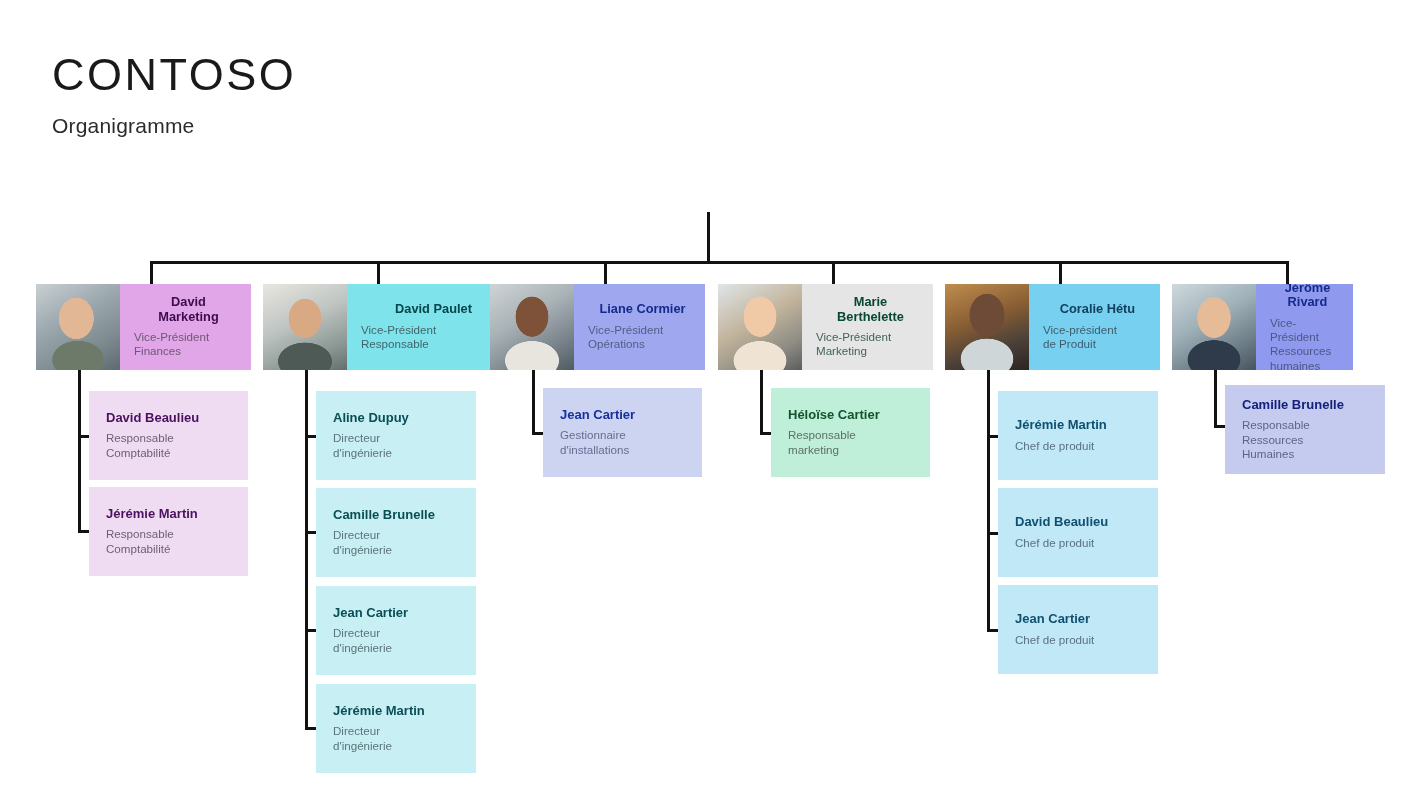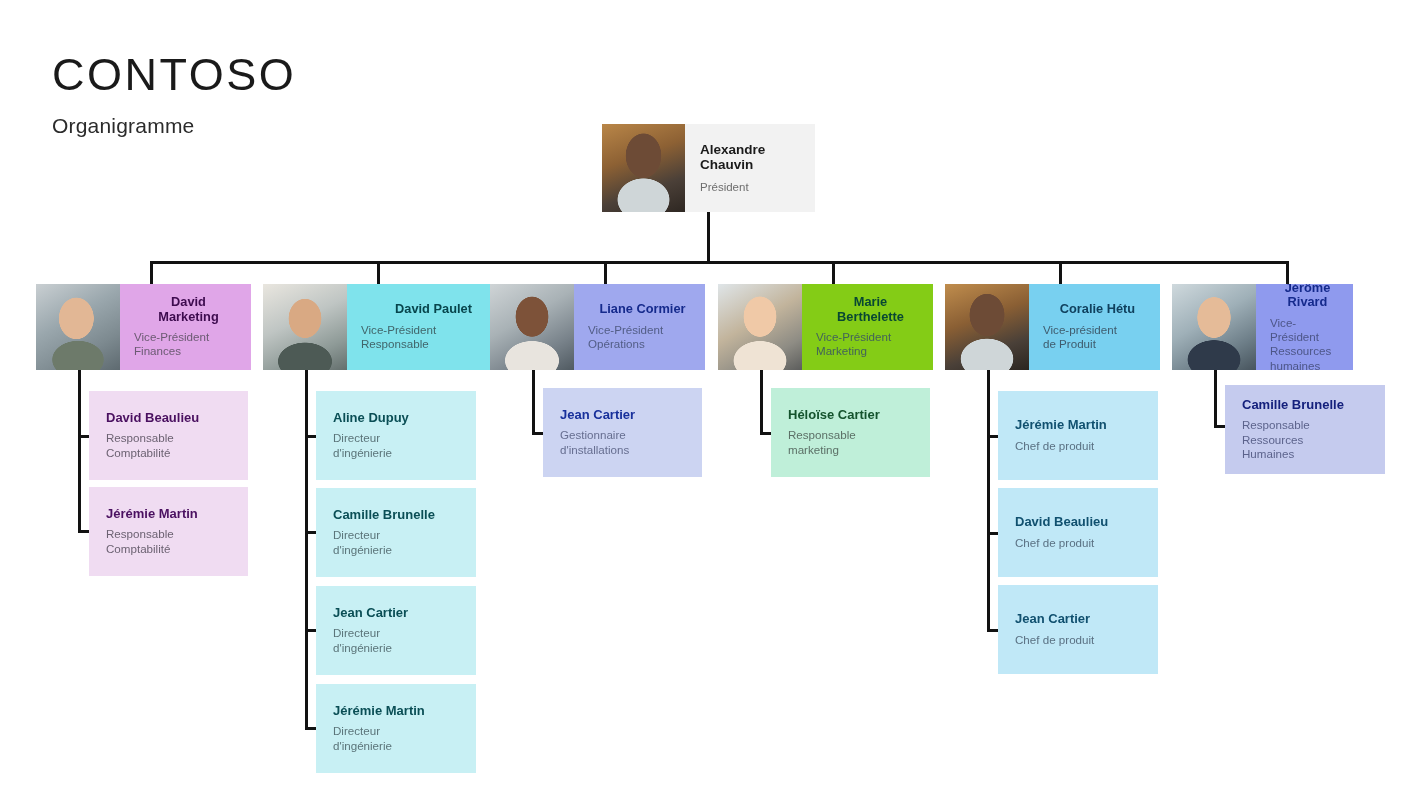--- a/index.html
+++ b/index.html
@@ -120,29 +120,20 @@
   <div class="conn h" style="left:760px; top:432px; width:14px;"></div>
 
   <div class="conn v" style="left:987px; top:370px; height:262px;"></div>
   <div class="conn h" style="left:987px; top:435px; width:14px;"></div>
   <div class="conn h" style="left:987px; top:532px; width:14px;"></div>
   <div class="conn h" style="left:987px; top:629px; width:14px;"></div>
 
   <div class="conn v" style="left:1214px; top:370px; height:58px;"></div>
   <div class="conn h" style="left:1214px; top:425px; width:14px;"></div>
 
-  <div id="root-card" class="card">
-    <div class="photo">
-      <div class="ph-img ph-a"></div>
-    </div>
-    <div class="body">
-      <div class="nm">Alexandre Chauvin</div>
-      <div class="tt">Président</div>
-    </div>
-  </div>
 
   <div class="card vp" style="left:36px; width:215px; background:#e0a6e8;">
     <div class="photo">
         <div class="ph-img ph-b"></div>
       </div>
     <div class="body">
       <div class="nm" style="color:#3d0b4e;">
         <span>David</span><br><span>Marketing</span>
       </div>
       <div class="tt" style="color:#6b5a72;">
@@ -224,21 +215,21 @@
   </div>
   <div class="card ch" style="left:543px; top:388px; width:159px; height:89px; background:#ccd4f2;">
     <div class="body">
       <div class="nm" style="color:#18309b;">Jean Cartier</div>
       <div class="tt" style="color:#666e90;">
         <span>Gestionnaire</span><br><span>d'installations</span>
       </div>
     </div>
   </div>
 
-  <div class="card vp" style="left:718px; width:215px; background:#84cc16;">
+  <div class="card vp" style="left:718px; width:215px; background:#e5e5e5;">
     <div class="photo">
         <div class="ph-img ph-e"></div>
       </div>
     <div class="body">
       <div class="nm" style="color:#084733;">
         <span>Marie</span><br><span>Berthelette</span>
       </div>
       <div class="tt" style="color:#436359;">
         <span>Vice-Président</span><br><span>Marketing</span>
       </div>

